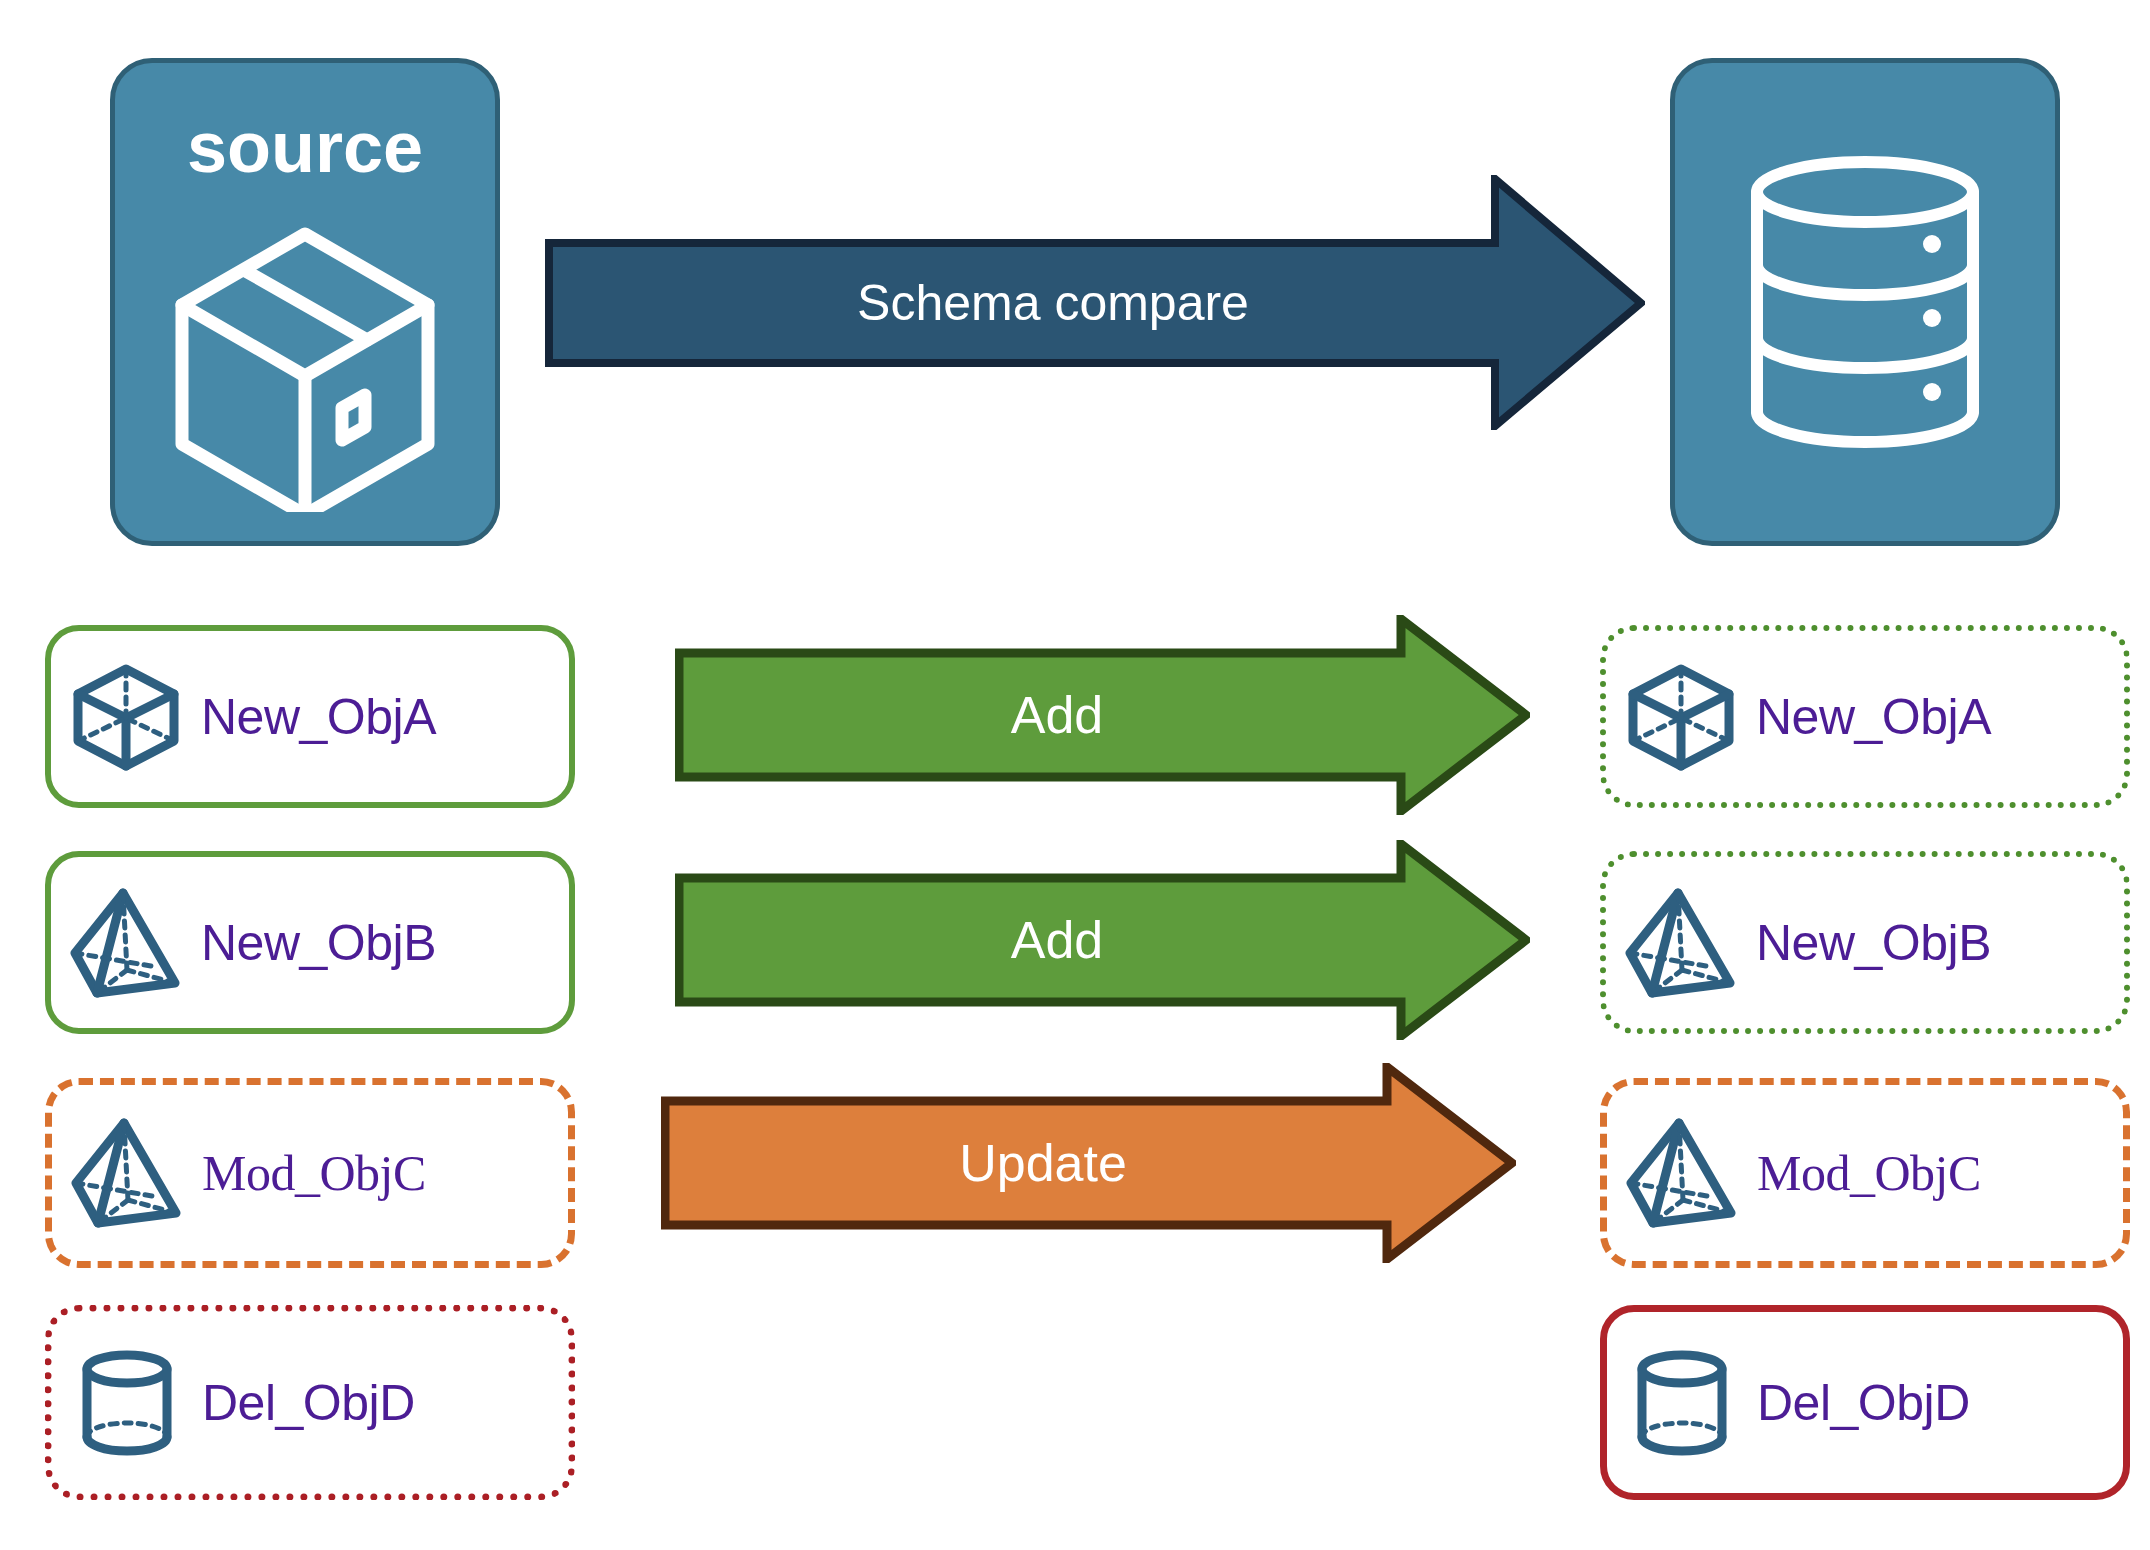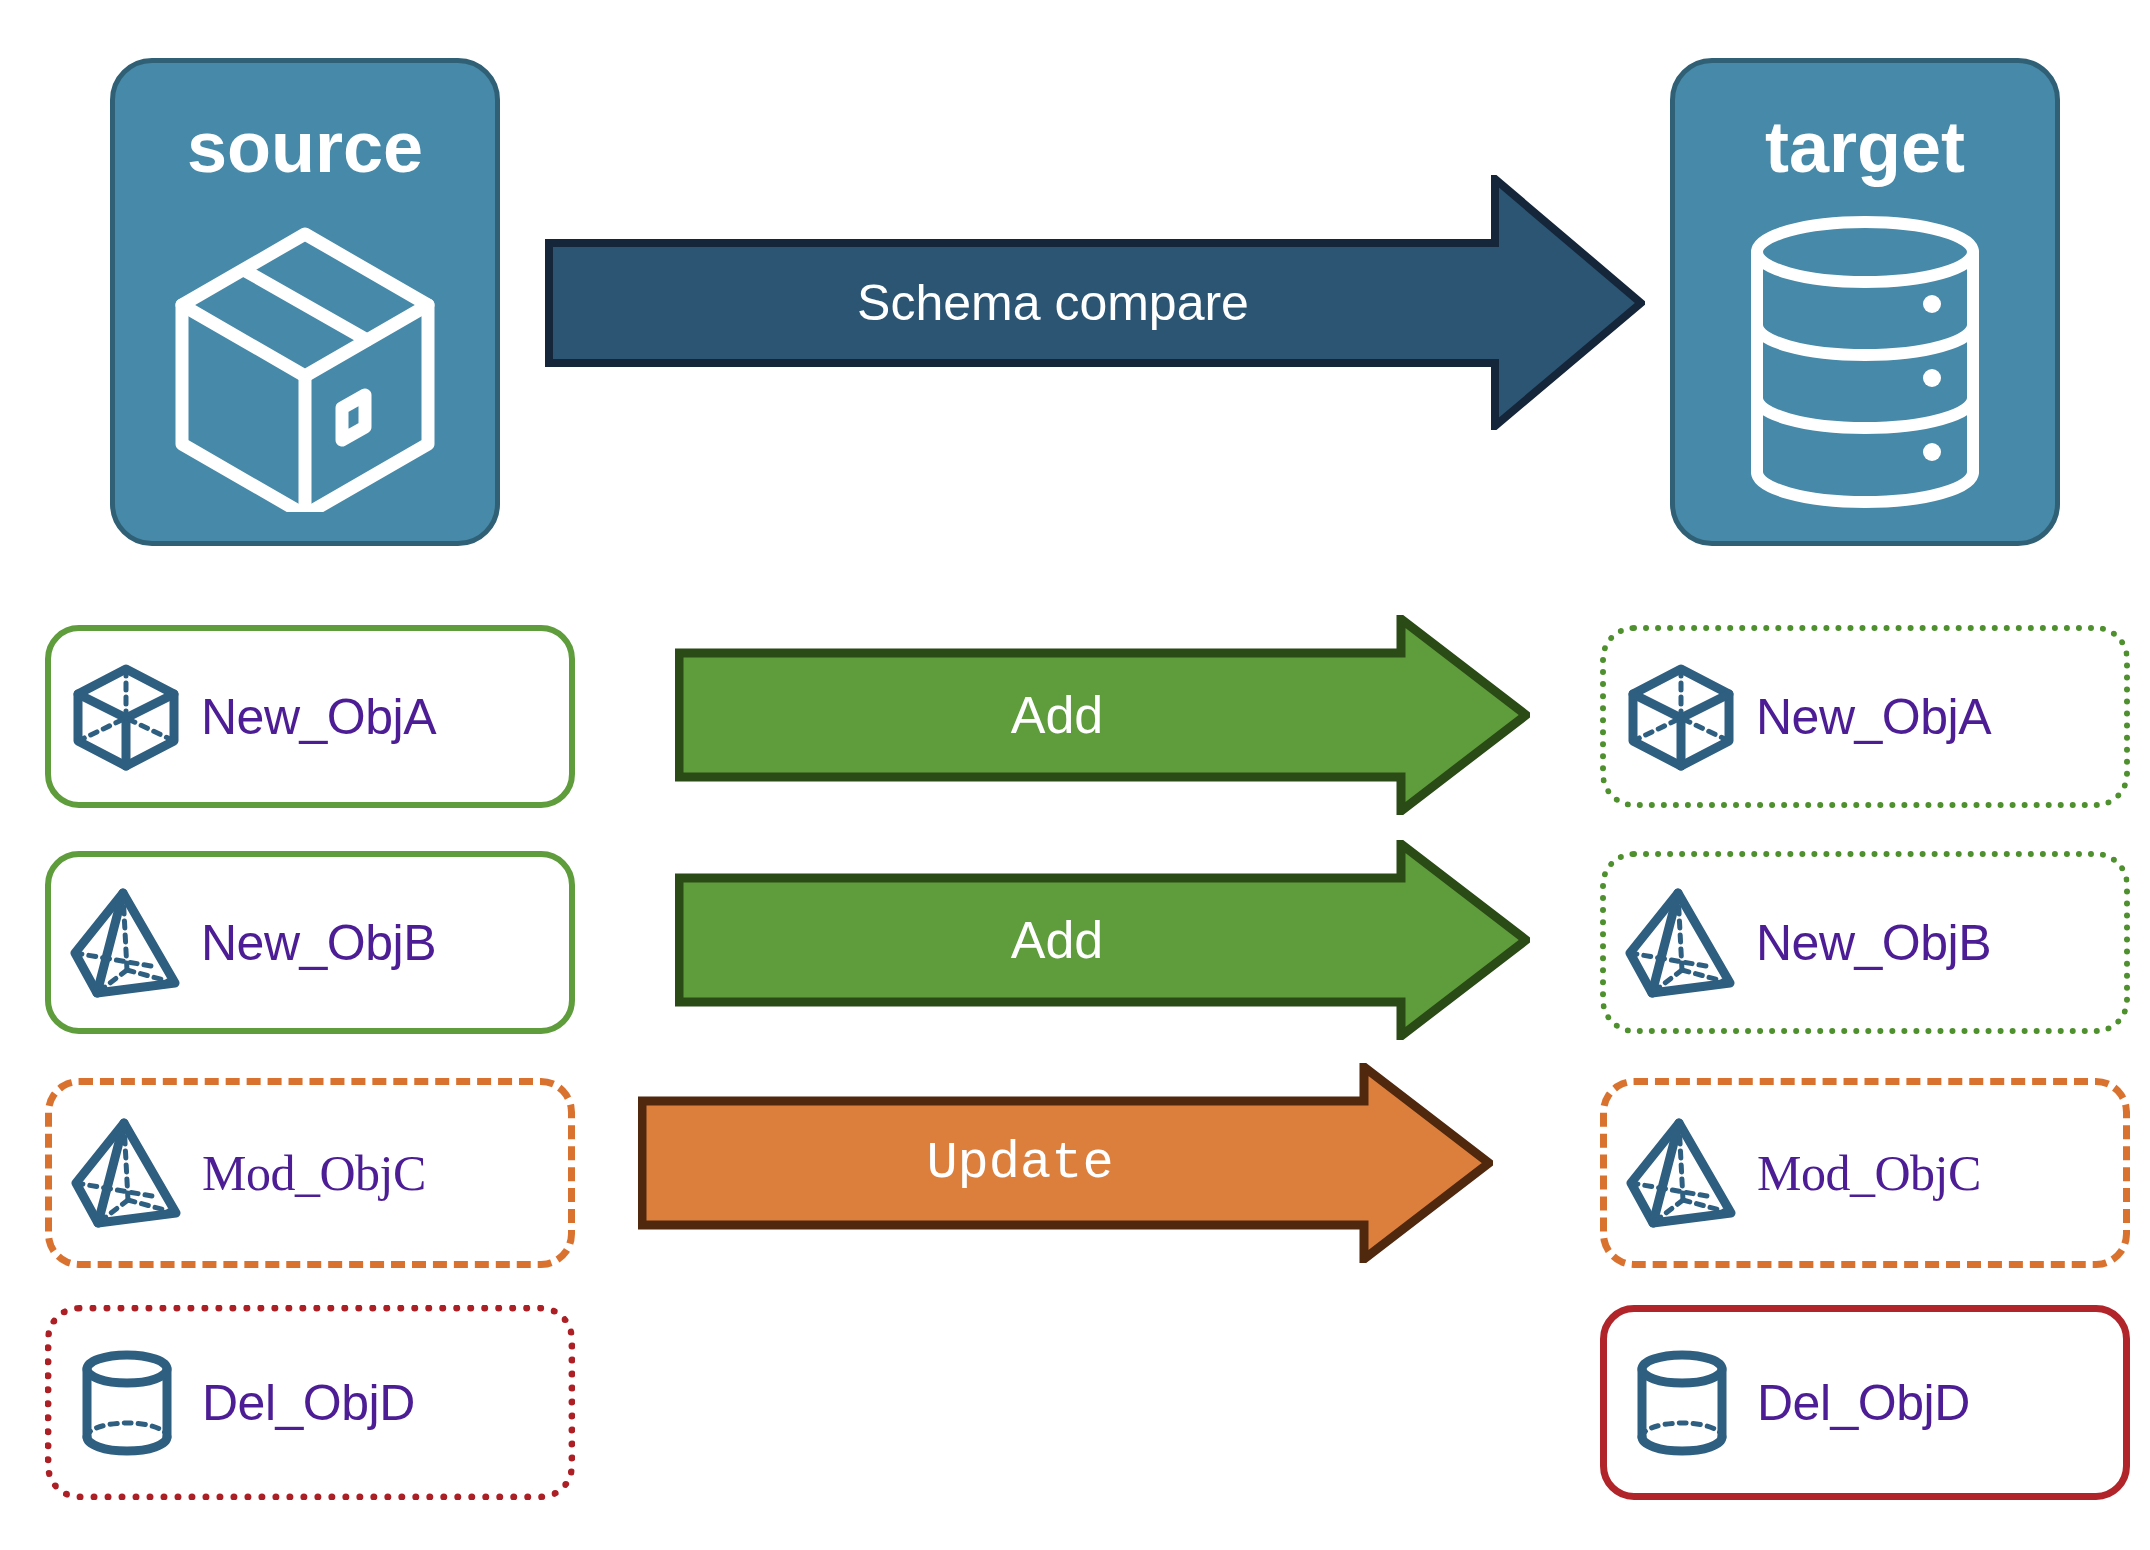--- a/index.html
+++ b/index.html
@@ -81,21 +81,20 @@
   </div>
 
   <div id="schema-arrow">
     <svg width="1100" height="255" viewBox="0 0 1100 255" preserveAspectRatio="none">
       <polygon points="4,68 950,68 950,4 1096,128 950,251 950,188 4,188" fill="#2b5573" stroke="#15263a" stroke-width="8" stroke-linejoin="miter"></polygon>
     </svg>
     <div class="arrow-label">Schema compare</div>
   </div>
 
   <div class="endpoint" id="target-card">
-    <div class="ep-title">target</div>
     <div class="ep-icon">
       <svg width="250" height="300" viewBox="0 0 250 300" fill="none" stroke="#ffffff" stroke-width="12" stroke-linecap="round">
         <ellipse cx="125" cy="40" rx="108" ry="30"></ellipse>
         <path d="M17 40 L17 260"></path>
         <path d="M233 40 L233 260"></path>
         <path d="M17 260 A108 30 0 0 0 233 260"></path>
         <path d="M17 113 A108 30 0 0 0 233 113"></path>
         <path d="M17 186 A108 30 0 0 0 233 186"></path>
         <circle cx="192" cy="92" r="9" fill="#ffffff" stroke="none"></circle>
         <circle cx="192" cy="166" r="9" fill="#ffffff" stroke="none"></circle>
@@ -189,21 +188,21 @@
           <path d="M8 66 L84 79"></path>
           <path d="M56 6 L60 83"></path>
           <path d="M60 83 L108 96"></path>
           <path d="M60 83 L30 106"></path>
         </g>
       </svg>
     </span>
     <span class="obj-label">Mod_ObjC</span>
   </div>
 
-  <div class="act-arrow" style="left:638px;top:1063px;width:855px;height:200px;font-family:Liberation Mono, monospace;">
+  <div class="act-arrow" style="left:661px;top:1063px;width:855px;height:200px;">
     <svg width="855" height="200" viewBox="0 0 855 200" preserveAspectRatio="none">
       <polygon points="4,38 726,38 726,4 851,100 726,196 726,162 4,162" fill="#dd7f3c" stroke="#50280e" stroke-width="9" stroke-linejoin="miter"></polygon>
     </svg>
     <div class="act-label" style="width:726px;height:200px;">Update</div>
   </div>
 
   <div class="obj-card bd-orange-dash" style="left:1600px;top:1078px;width:530px;height:190px;">
     <span class="obj-icon">
       <svg width="118" height="112" viewBox="0 0 118 112" fill="none" stroke="#2e5f80" stroke-width="9" stroke-linejoin="round" stroke-linecap="round">
         <path d="M56 6 L108 96 L30 106 L8 66 Z"></path>

